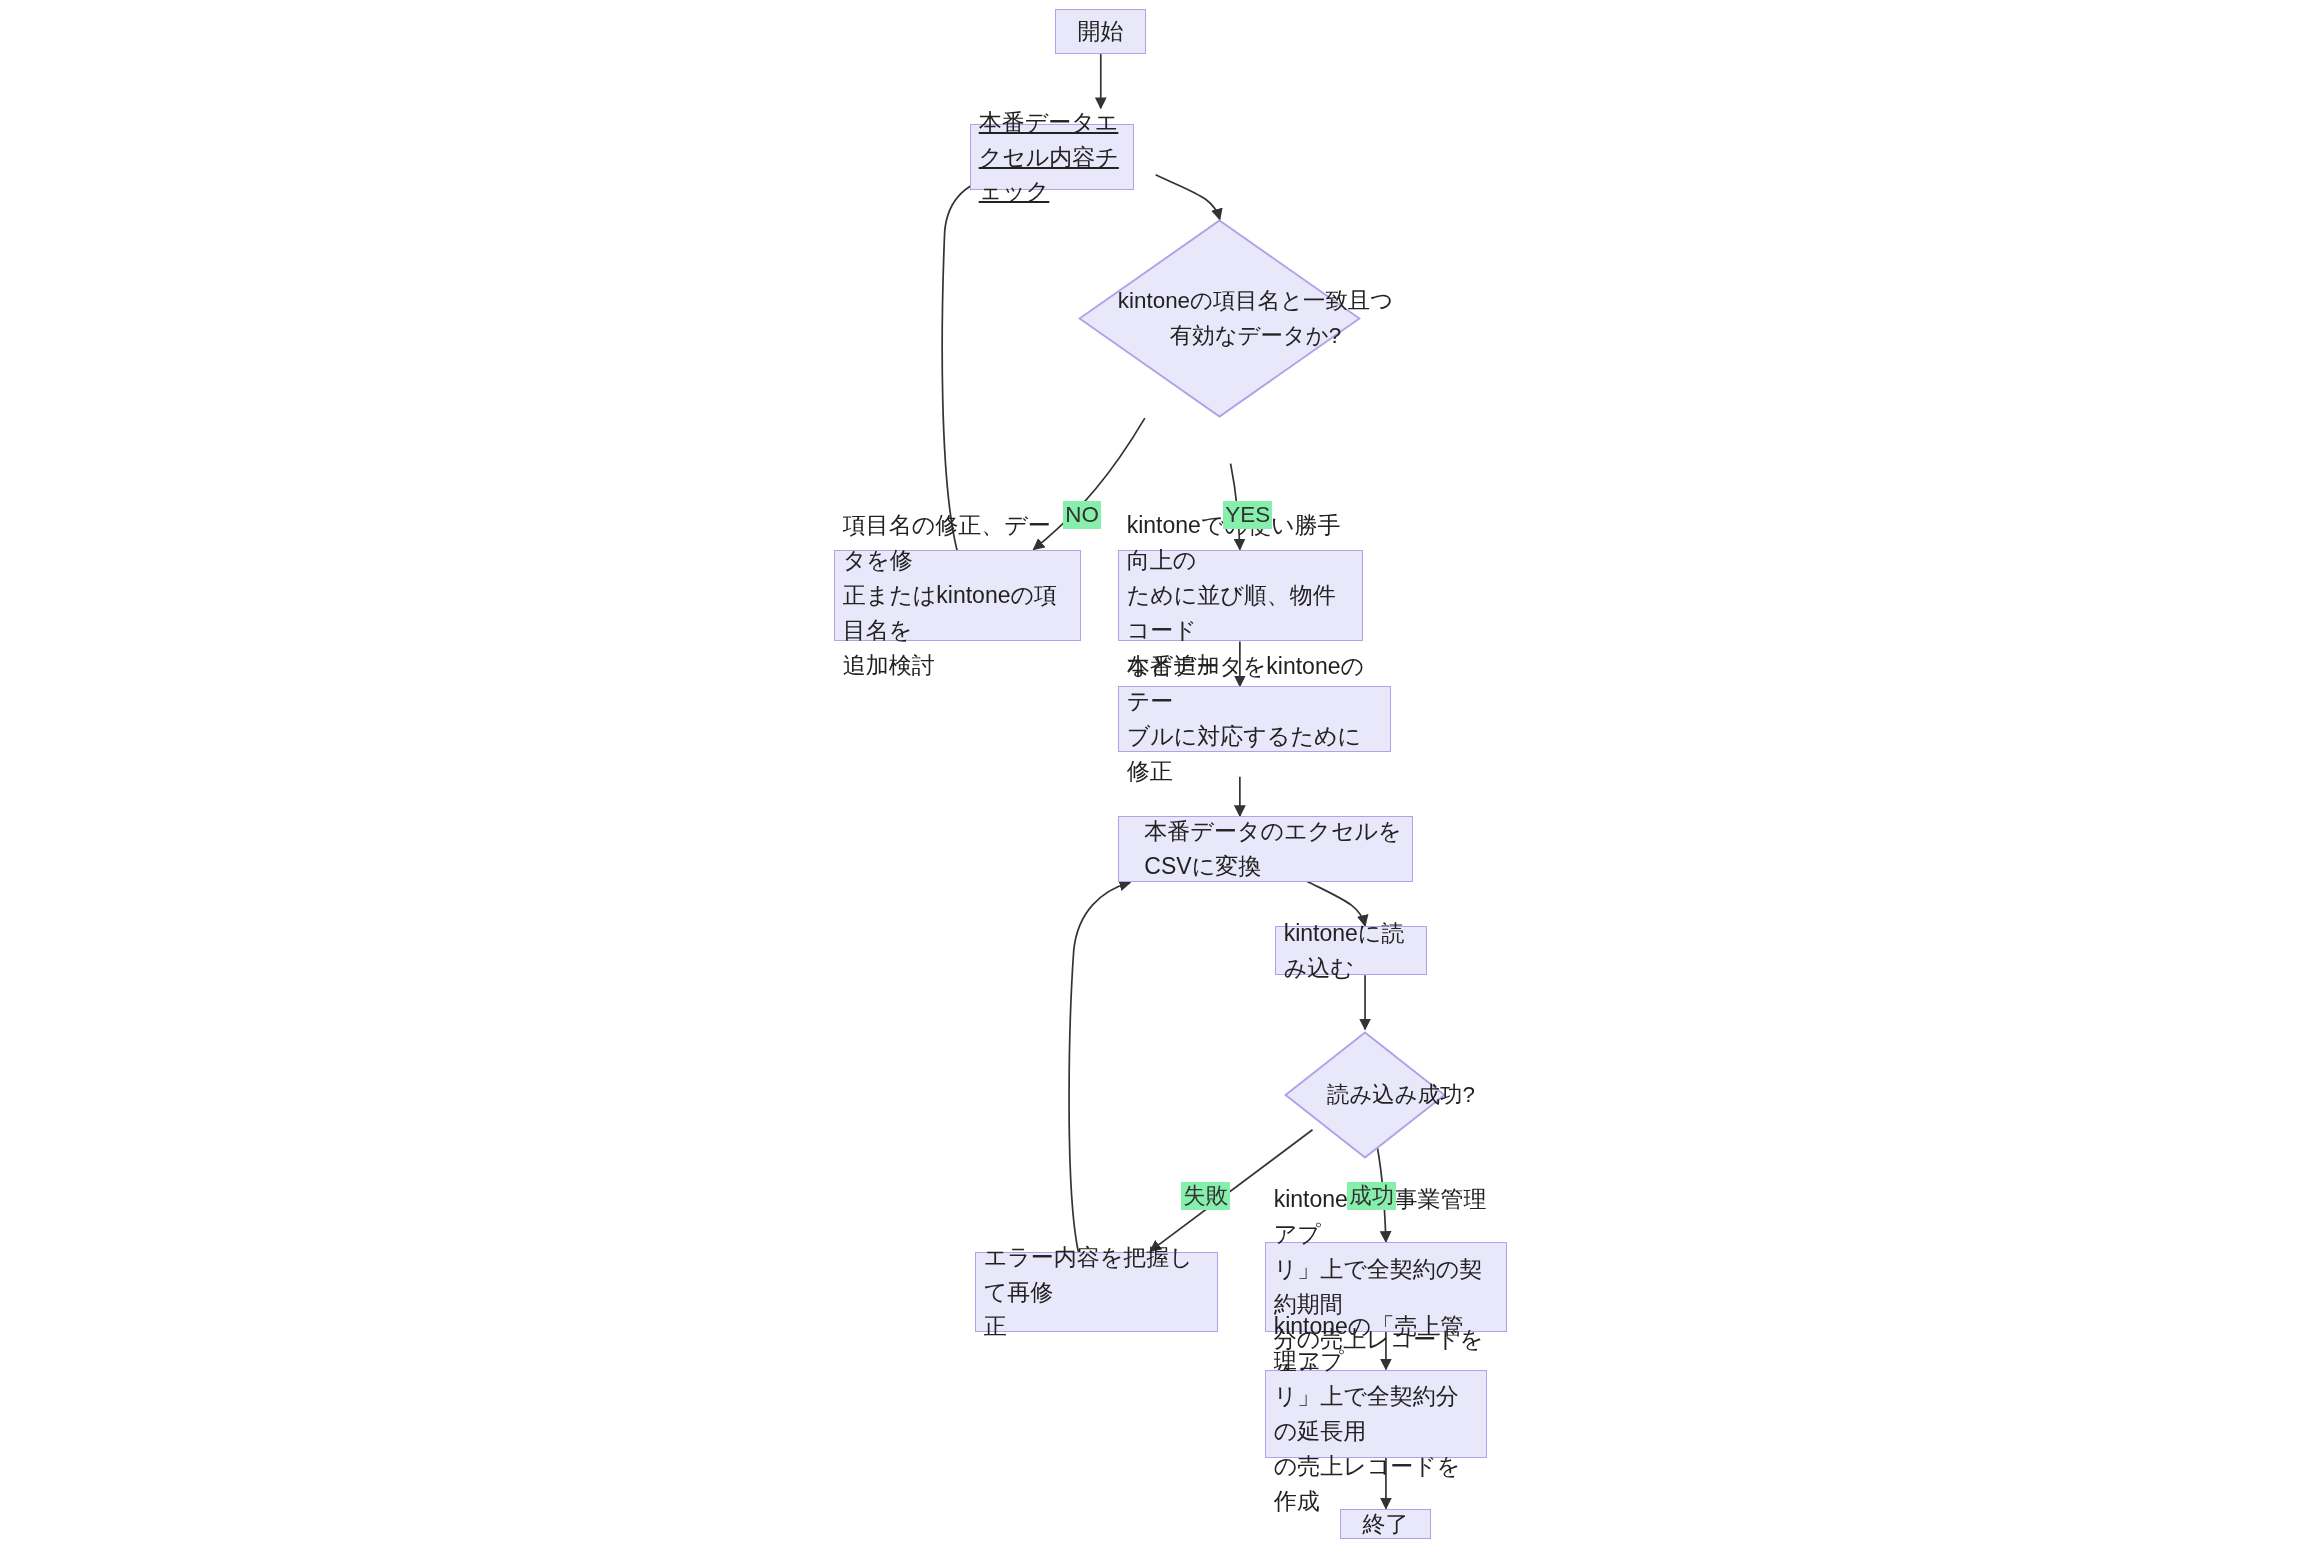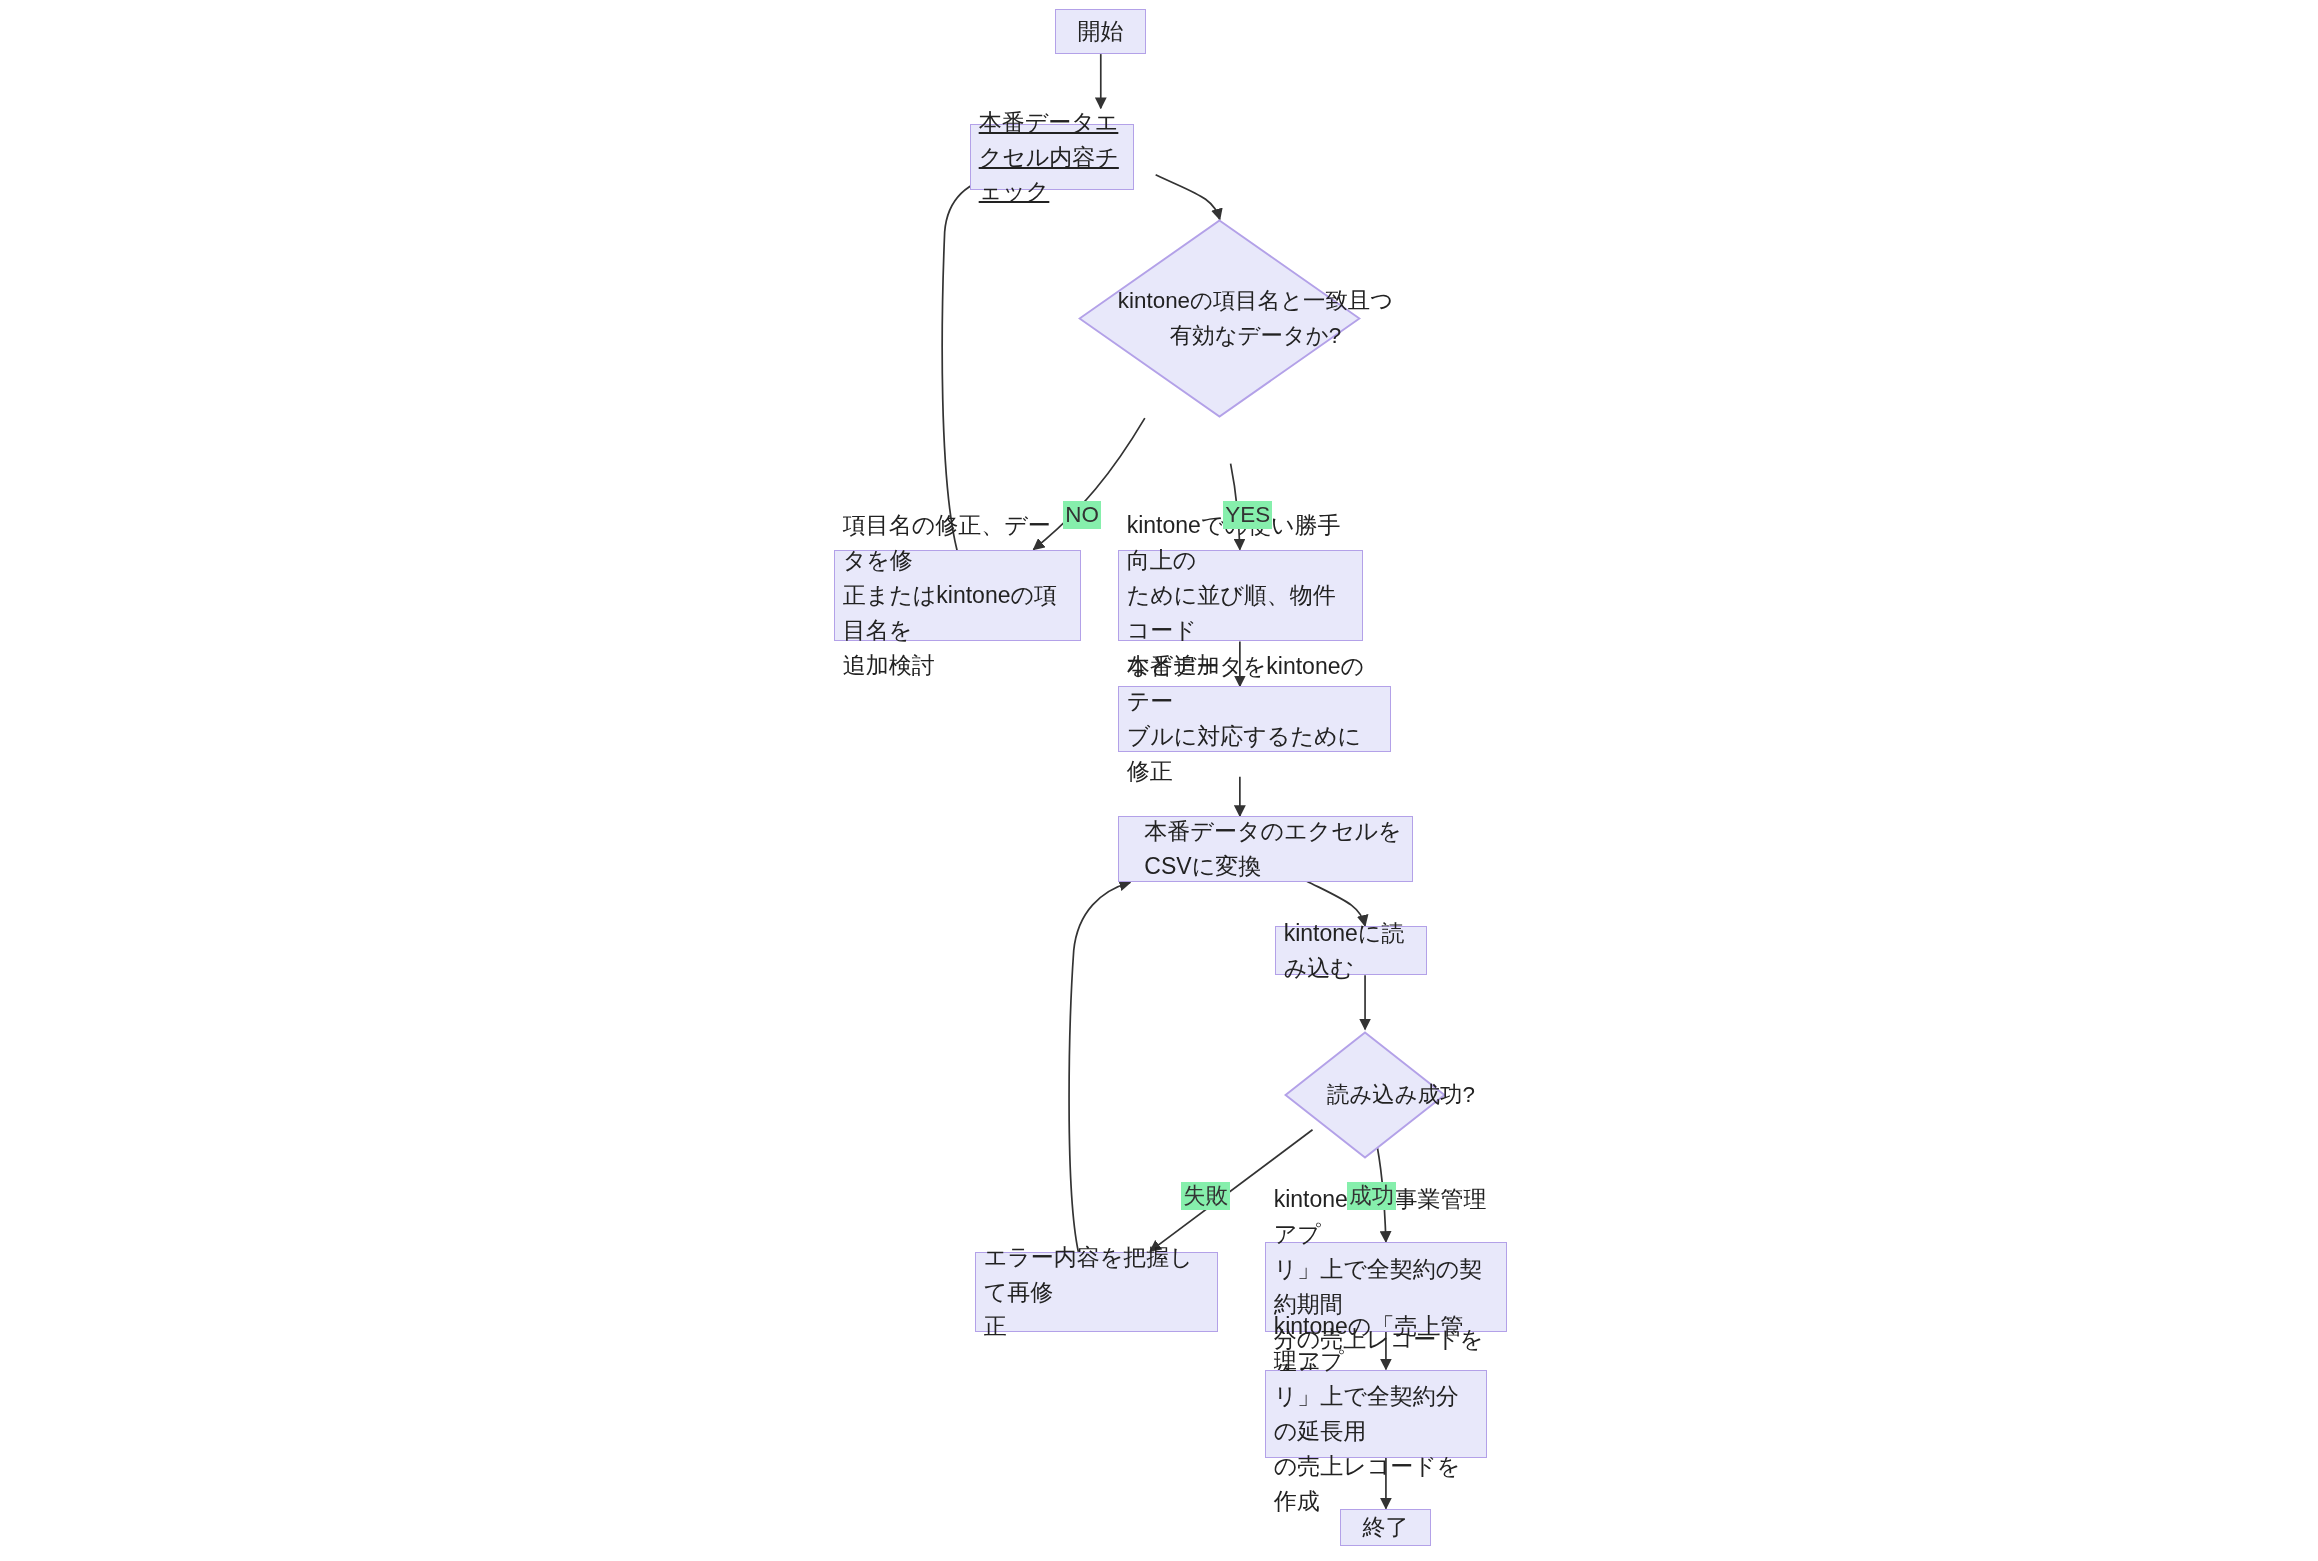--- a/index.html
+++ b/index.html
@@ -184,21 +184,21 @@
 リ」上で全契約の契約期間
 分の売上レコードを作成</span>
   </div>
 
   <div class="node rect" style="left:1265px; top:1370px; width:222px; height:88px;">
     <span class="lbl f30">kintoneの「売上管理アプ
 リ」上で全契約分の延長用
 の売上レコードを作成</span>
   </div>
 
-  <div class="node rect" style="left:1340px; top:1509px; width:91px; height:37px;">
+  <div class="node rect" style="left:1340px; top:1509px; width:91px; height:30px;">
     <span class="lbl f30">終了</span>
   </div>
 
   <div class="edge-label f29" style="left:1063px; top:501px;">NO</div>
 
   <div class="edge-label f29" style="left:1223px; top:501px;">YES</div>
 
   <div class="edge-label f29" style="left:1181px; top:1182px;">失敗</div>
 
   <div class="edge-label f29" style="left:1347px; top:1182px;">成功</div>

